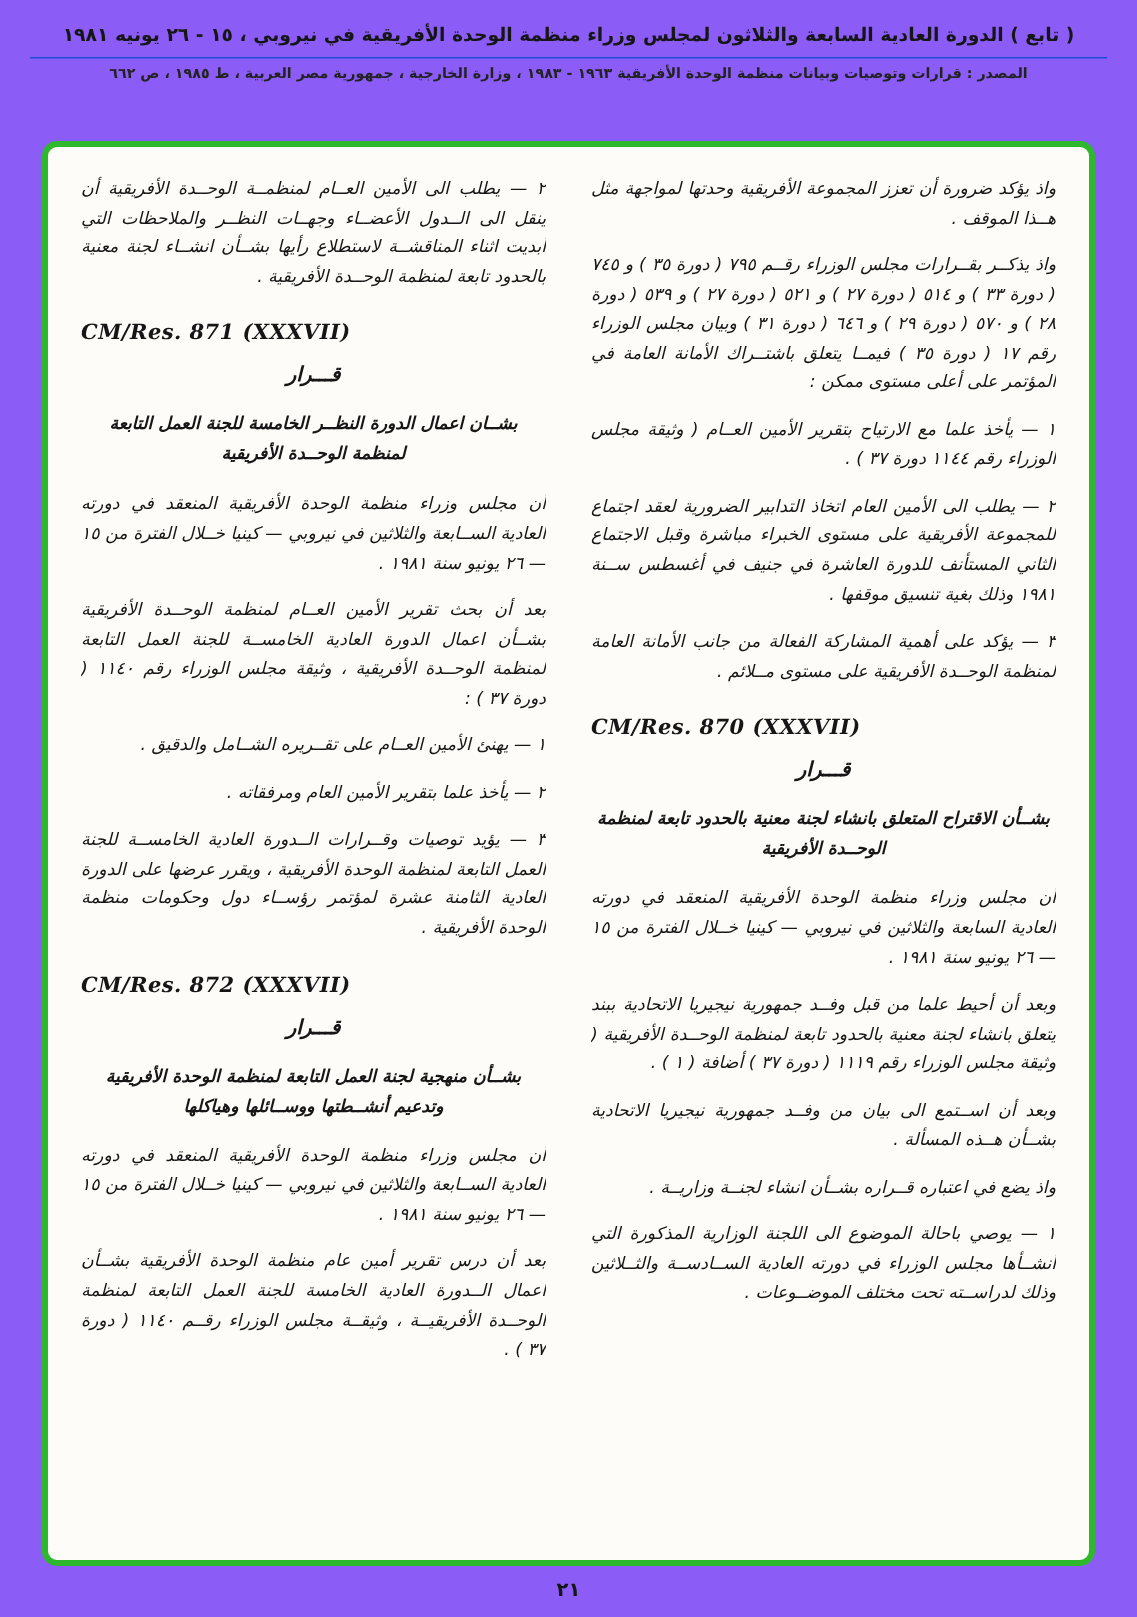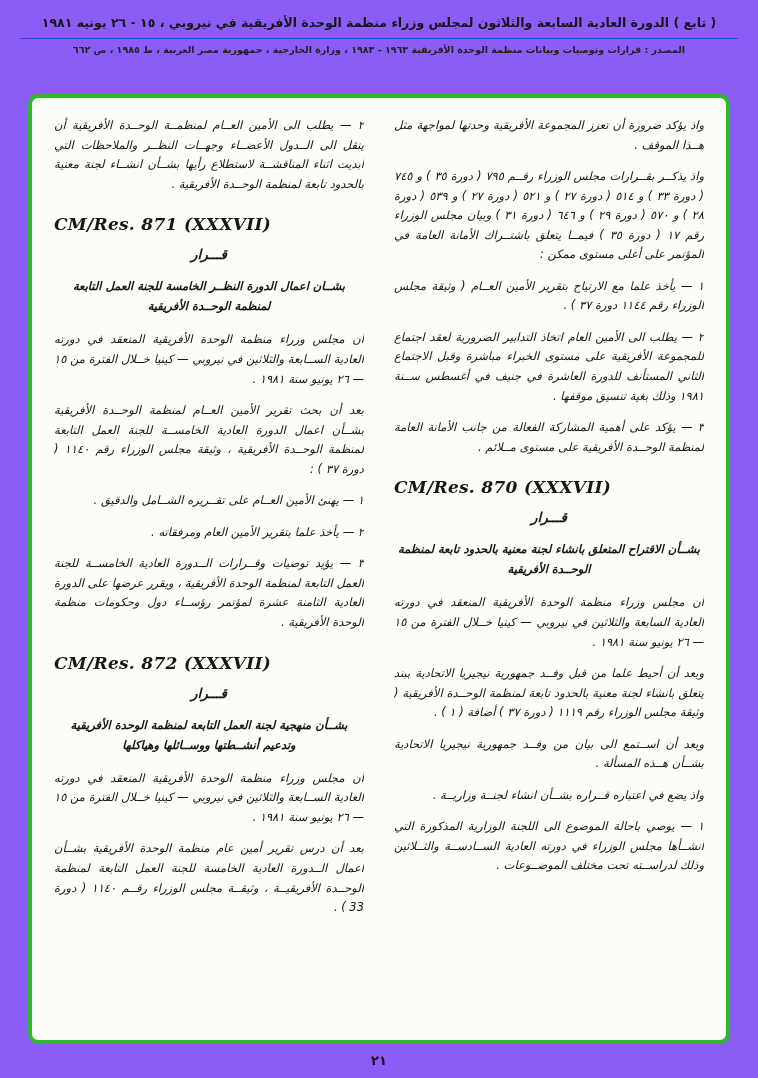--- a/index.html
+++ b/index.html
@@ -64,21 +64,21 @@
     line-height: 1.7;
     text-align: justify;
     text-align-last: right;
     margin-bottom: 12px;
   }
   .res-id {
     direction: ltr;
     text-align: left;
     font-family: "DejaVu Serif", serif;
     font-weight: bold;
-    font-size: 17px;
+    font-size: 14px;
     margin: 20px 0 12px 0;
     letter-spacing: 0.3px;
   }
   .res-title {
     text-align: center;
     font-weight: bold;
     font-size: 13.5px;
     margin: 4px 0 14px 0;
   }
   .res-subtitle {
@@ -140,21 +140,21 @@
         <p class="para">بعد أن بحث تقرير الأمين العــام لمنظمة الوحــدة الأفريقية بشــأن اعمال الدورة العادية الخامســة للجنة العمل التابعة لمنظمة الوحــدة الأفريقية ، وثيقة مجلس الوزراء رقم ١١٤٠ ( دورة ٣٧ ) :</p>
         <p class="para">١ — يهنئ الأمين العــام على تقــريره الشــامل والدقيق .</p>
         <p class="para">٢ — يأخذ علما بتقرير الأمين العام ومرفقاته .</p>
         <p class="para">٣ — يؤيد توصيات وقــرارات الــدورة العادية الخامســة للجنة العمل التابعة لمنظمة الوحدة الأفريقية ، ويقرر عرضها على الدورة العادية الثامنة عشرة لمؤتمر رؤســاء دول وحكومات منظمة الوحدة الأفريقية .</p>
 
         <div class="res-id">CM/Res. 872 (XXXVII)</div>
         <div class="res-title">قـــرار</div>
         <div class="res-subtitle">بشــأن منهجية لجنة العمل التابعة لمنظمة الوحدة الأفريقية وتدعيم أنشــطتها ووســائلها وهياكلها</div>
 
         <p class="para">أن مجلس وزراء منظمة الوحدة الأفريقية المنعقد في دورته العادية الســابعة والثلاثين في نيروبي — كينيا خــلال الفترة من ١٥ — ٢٦ يونيو سنة ١٩٨١ .</p>
-        <p class="para">بعد أن درس تقرير أمين عام منظمة الوحدة الأفريقية بشــأن اعمال الــدورة العادية الخامسة للجنة العمل التابعة لمنظمة الوحــدة الأفريقيــة ، وثيقــة مجلس الوزراء رقــم ١١٤٠ ( دورة 33 ) .</p>
+        <p class="para">بعد أن درس تقرير أمين عام منظمة الوحدة الأفريقية بشــأن اعمال الــدورة العادية الخامسة للجنة العمل التابعة لمنظمة الوحــدة الأفريقيــة ، وثيقــة مجلس الوزراء رقــم ١١٤٠ ( دورة ٣٧ ) .</p>
       </div>
 
     </div>
   </div>
 
   <div class="page-number">٢١</div>
 
 </div>
 
 </body></html>

